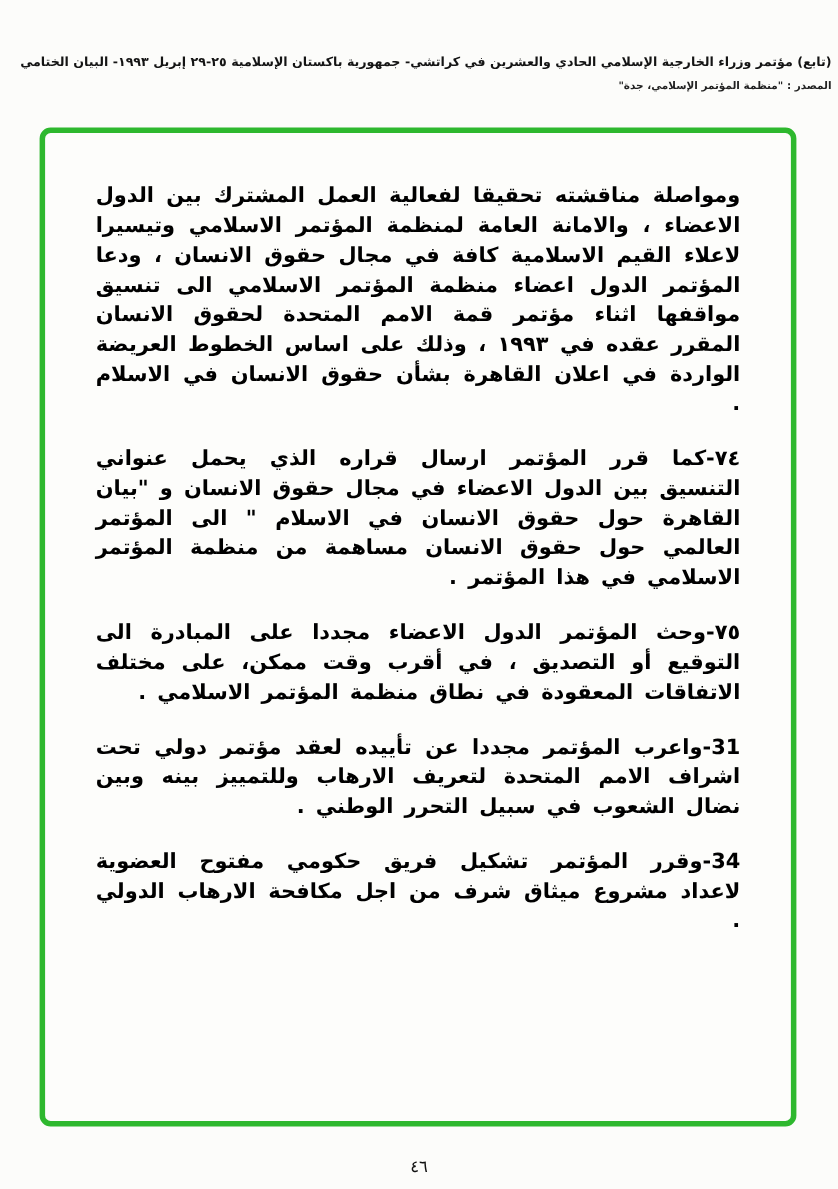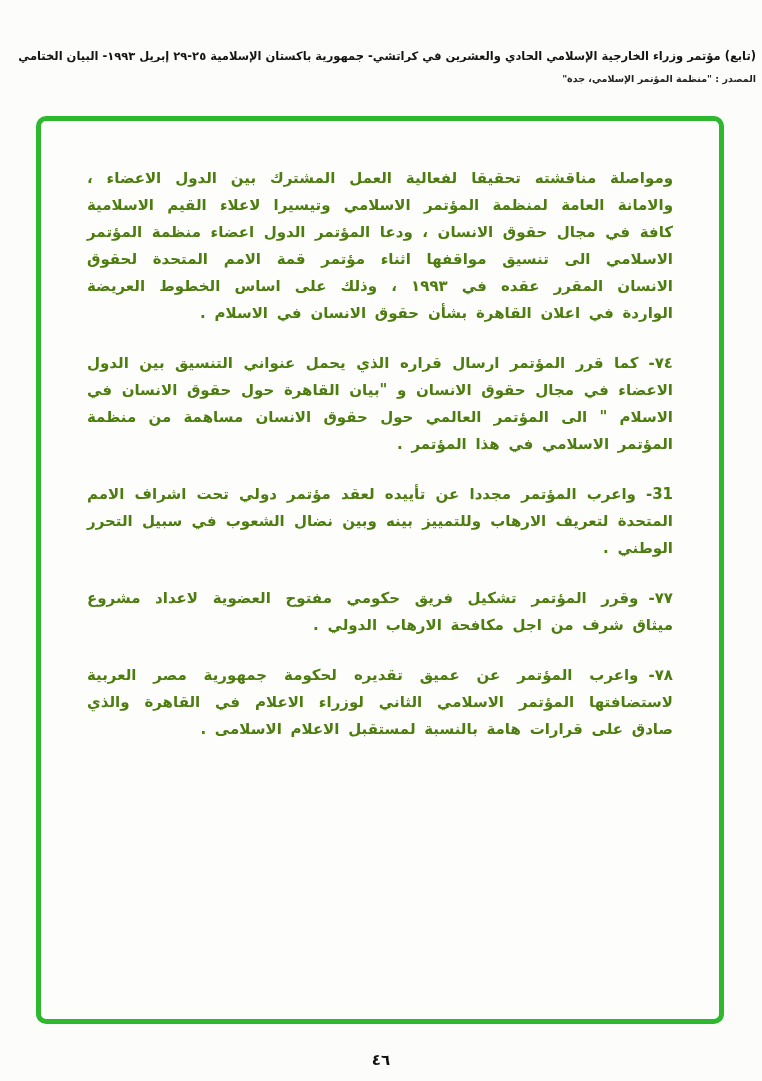--- a/index.html
+++ b/index.html
@@ -45,42 +45,41 @@
     border: 5px solid #2eb82e;
     border-radius: 10px;
     background: #fdfdfb;
     box-sizing: border-box;
   }
   .text-block {
     padding: 44px 46px 0 46px;
   }
   .para {
     margin: 0 0 23px 0;
-    font-size: 15px;
+    font-size: 19px;
     font-weight: bold;
     line-height: 27px;
     text-align: justify;
-    color: #4d7c0f;
+    color: #000000;
     word-spacing: 3.5px;
     letter-spacing: 0.3px;
   }
   .para-num {
-    margin-left: 10px;
     white-space: nowrap;
   }
   .page-footer {
     position: absolute;
     bottom: 12px;
     left: 0;
     right: 0;
     text-align: center;
   }
   .page-number {
     font-size: 15px;
-    font-weight: bold;
+    font-weight: normal;
     color: #111;
   }
 </style>
 </head>
 <body>
 
 <div class="page">
 
   <header class="doc-header">
     <div class="doc-title">(تابع) مؤتمر وزراء الخارجية الإسلامي الحادي والعشرين في كراتشي- جمهورية باكستان الإسلامية ٢٥-٢٩ إبريل ١٩٩٣- البيان الختامي</div>
@@ -91,32 +90,32 @@
     <div class="text-block">
 
       <p class="para">
         <span class="para-text">ومواصلة مناقشته تحقيقا لفعالية العمل المشترك بين الدول الاعضاء ، والامانة العامة لمنظمة المؤتمر الاسلامي وتيسيرا لاعلاء القيم الاسلامية كافة في مجال حقوق الانسان ، ودعا المؤتمر الدول اعضاء منظمة المؤتمر الاسلامي الى تنسيق مواقفها اثناء مؤتمر قمة الامم المتحدة لحقوق الانسان المقرر عقده في ١٩٩٣ ، وذلك على اساس الخطوط العريضة الواردة في اعلان القاهرة بشأن حقوق الانسان في الاسلام .</span>
       </p>
 
       <p class="para">
         <span class="para-num">٧٤-</span><span class="para-text">كما قرر المؤتمر ارسال قراره الذي يحمل عنواني التنسيق بين الدول الاعضاء في مجال حقوق الانسان و "بيان القاهرة حول حقوق الانسان في الاسلام " الى المؤتمر العالمي حول حقوق الانسان مساهمة من منظمة المؤتمر الاسلامي في هذا المؤتمر .</span>
       </p>
 
+      <p class="para">
+        <span class="para-num">٧٥-</span><span class="para-text">وحث المؤتمر الدول الاعضاء مجددا على المبادرة الى التوقيع أو التصديق ، في أقرب وقت ممكن، على مختلف الاتفاقات المعقودة في نطاق منظمة المؤتمر الاسلامي .</span>
+      </p>
 
       <p class="para">
         <span class="para-num">31-</span><span class="para-text">واعرب المؤتمر مجددا عن تأييده لعقد مؤتمر دولي تحت اشراف الامم المتحدة لتعريف الارهاب وللتمييز بينه وبين نضال الشعوب في سبيل التحرر الوطني .</span>
       </p>
 
       <p class="para">
-        <span class="para-num">٧٧-</span><span class="para-text">وقرر المؤتمر تشكيل فريق حكومي مفتوح العضوية لاعداد مشروع ميثاق شرف من اجل مكافحة الارهاب الدولي .</span>
+        <span class="para-num">34-</span><span class="para-text">وقرر المؤتمر تشكيل فريق حكومي مفتوح العضوية لاعداد مشروع ميثاق شرف من اجل مكافحة الارهاب الدولي .</span>
       </p>
 
-      <p class="para">
-        <span class="para-num">٧٨-</span><span class="para-text">واعرب المؤتمر عن عميق تقديره لحكومة جمهورية مصر العربية لاستضافتها المؤتمر الاسلامي الثاني لوزراء الاعلام في القاهرة والذي صادق على قرارات هامة بالنسبة لمستقبل الاعلام الاسلامى .</span>
-      </p>
 
     </div>
   </div>
 
   <footer class="page-footer">
     <span class="page-number">٤٦</span>
   </footer>
 
 </div>
 

